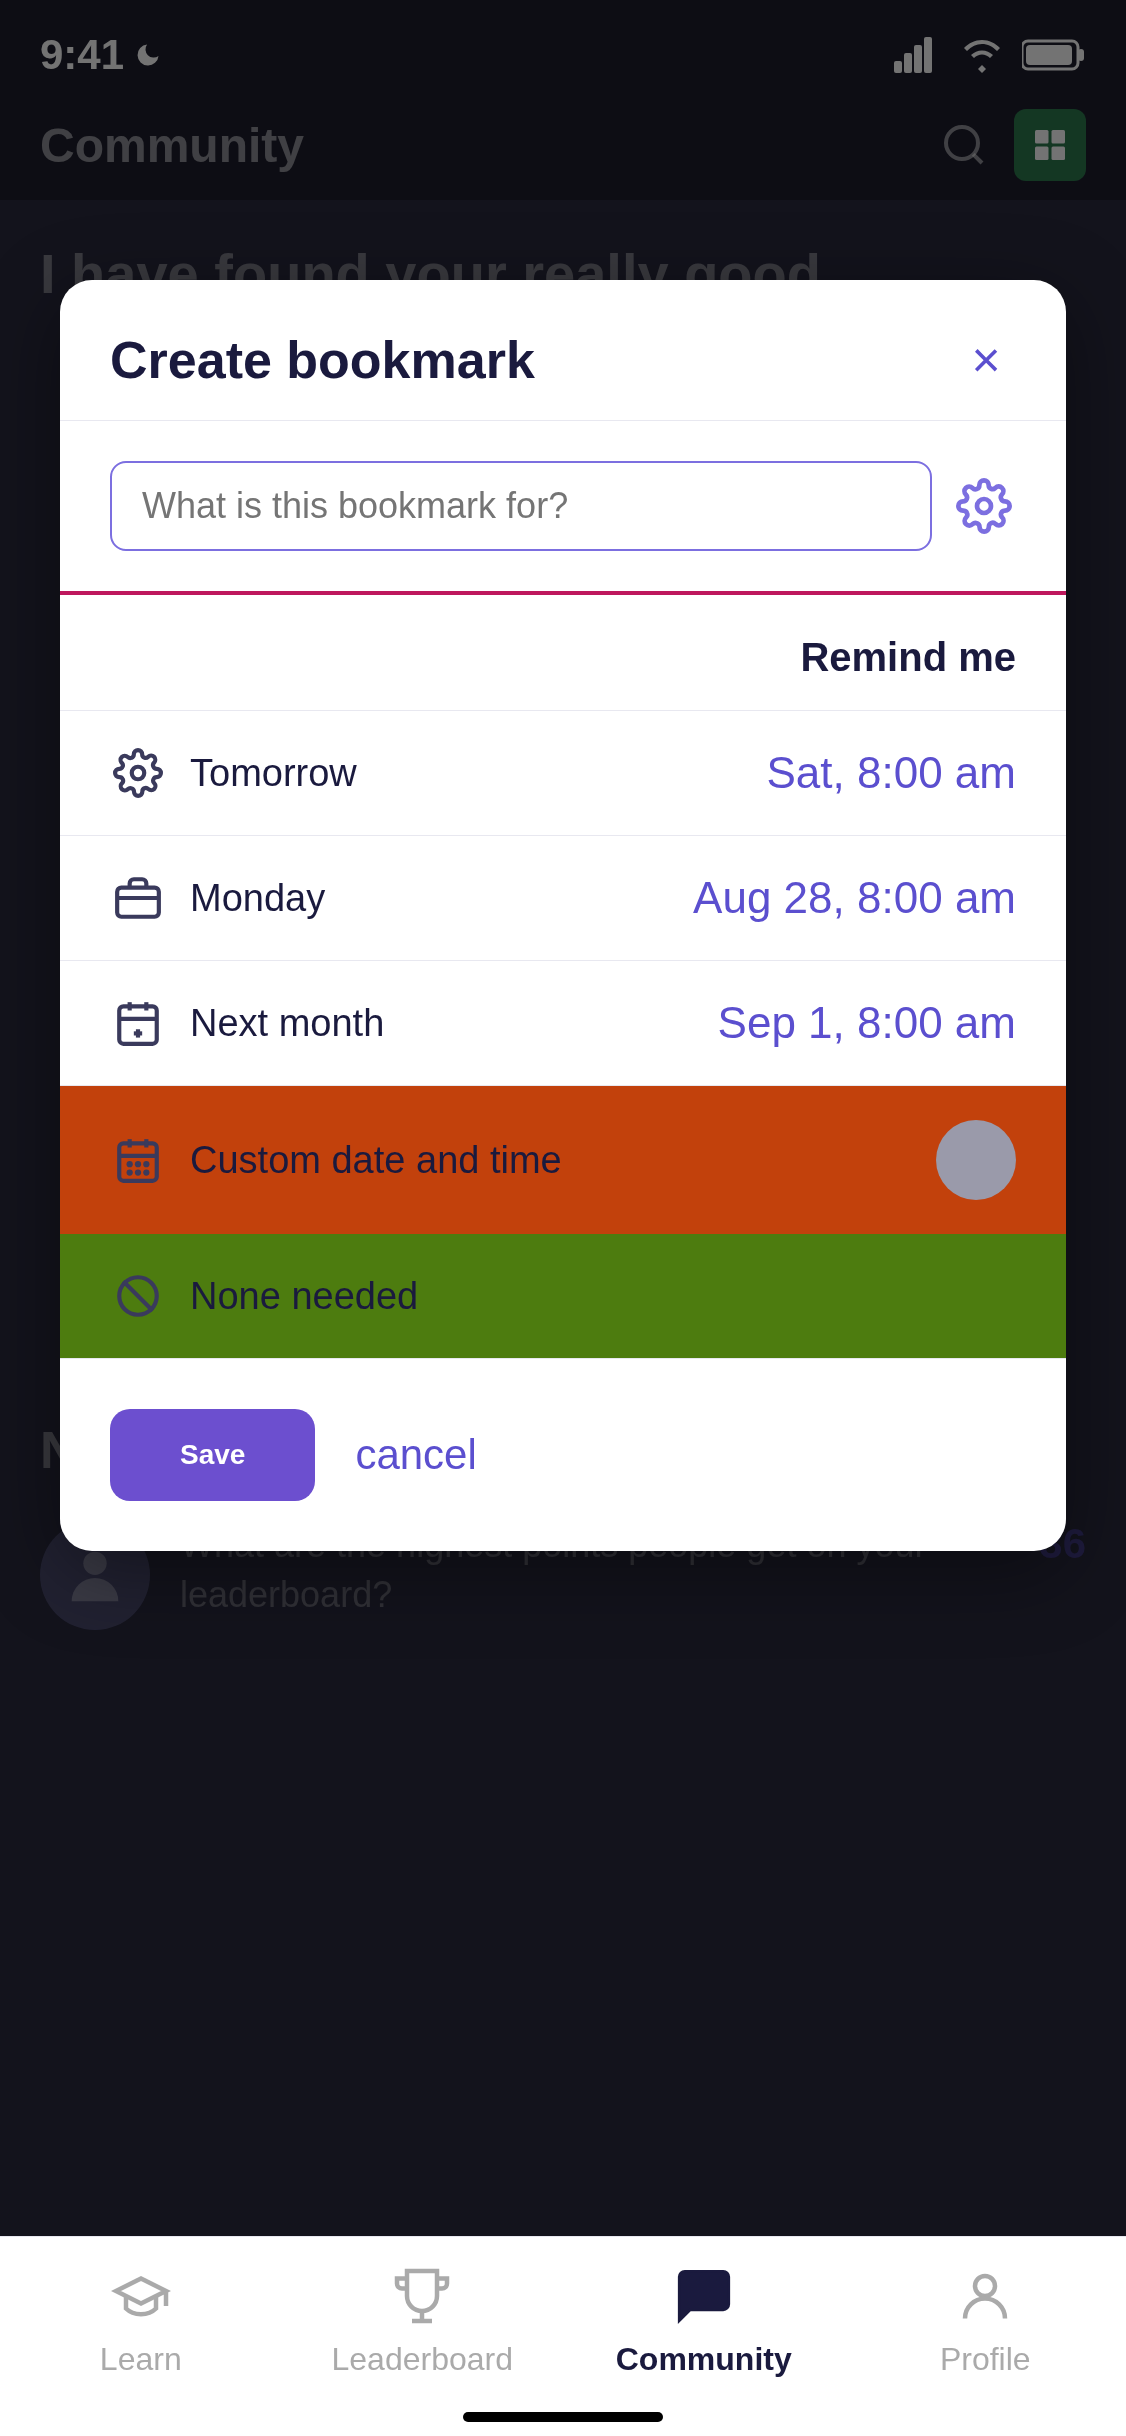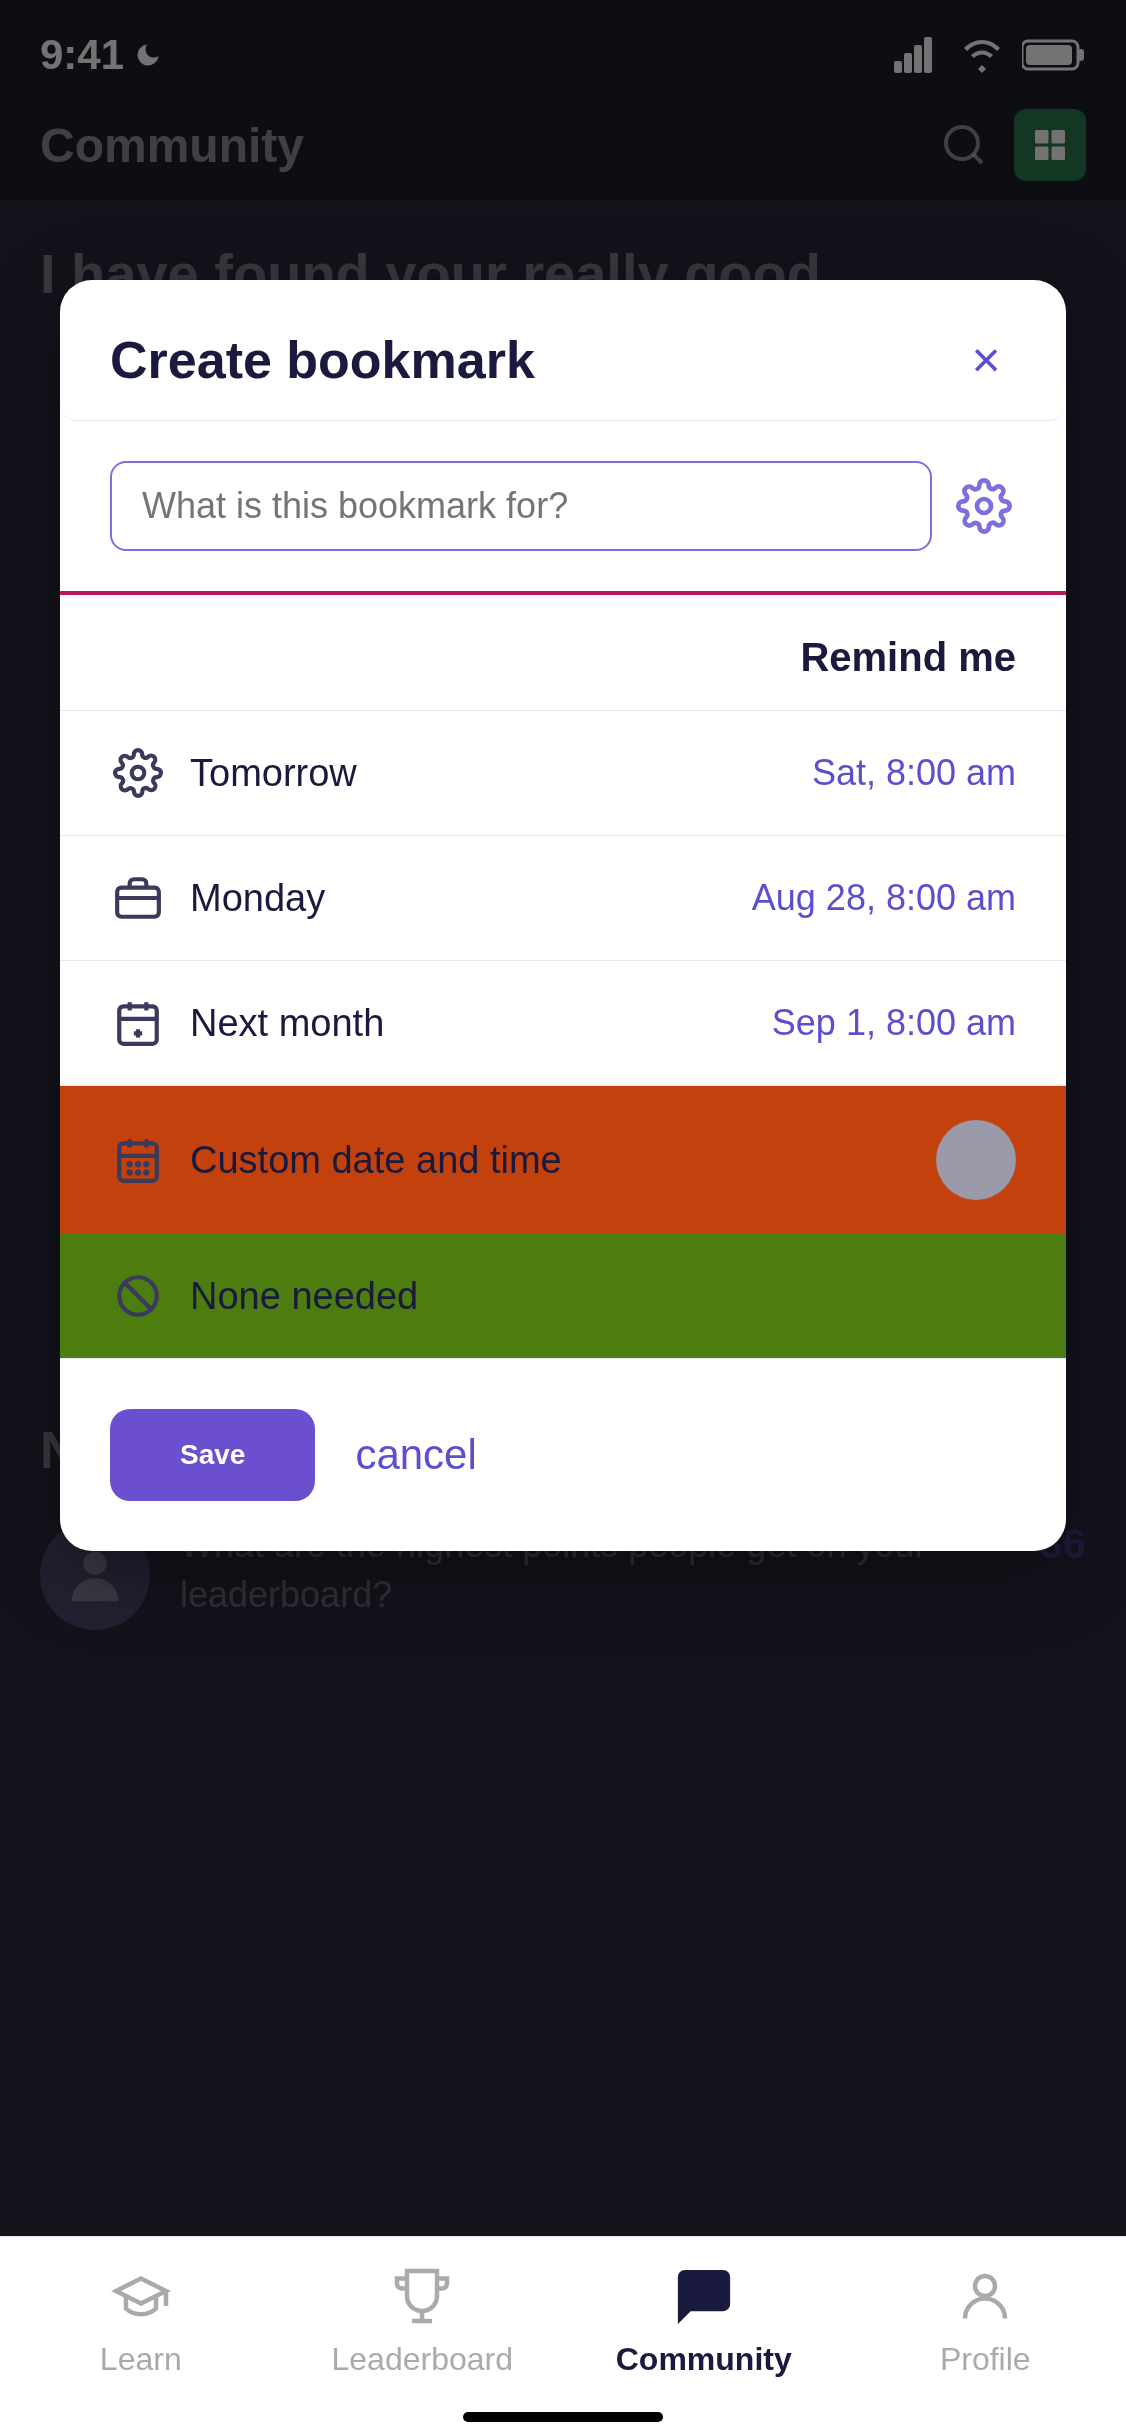--- a/index.html
+++ b/index.html
@@ -132,21 +132,20 @@
       overflow: hidden;
       box-shadow: 0 20px 80px rgba(0,0,0,0.4);
     }
 
     .modal-header {
       display: flex;
       align-items: flex-start;
       justify-content: space-between;
       padding: 50px 50px 30px;
       border-bottom: 1px solid #e8e8f0;
-      border-radius: 17px;
     }
 
     .modal-title {
       font-size: 52px;
       font-weight: 700;
       color: #1a1a3e;
     }
 
     .modal-close {
       width: 60px; height: 60px;
@@ -235,21 +234,21 @@
       flex-shrink: 0;
     }
 
     .remind-label {
       font-size: 38px;
       color: #1a1a3e;
       font-weight: 400;
     }
 
     .remind-date {
-      font-size: 36px;
+      font-size: 44px;
       color: #5b4fcf;
       font-weight: 400;
     }
 
     
     .custom-toggle {
       width: 80px; height: 80px;
       border-radius: 50%;
       background: #9a9aaa;
       flex-shrink: 0;

